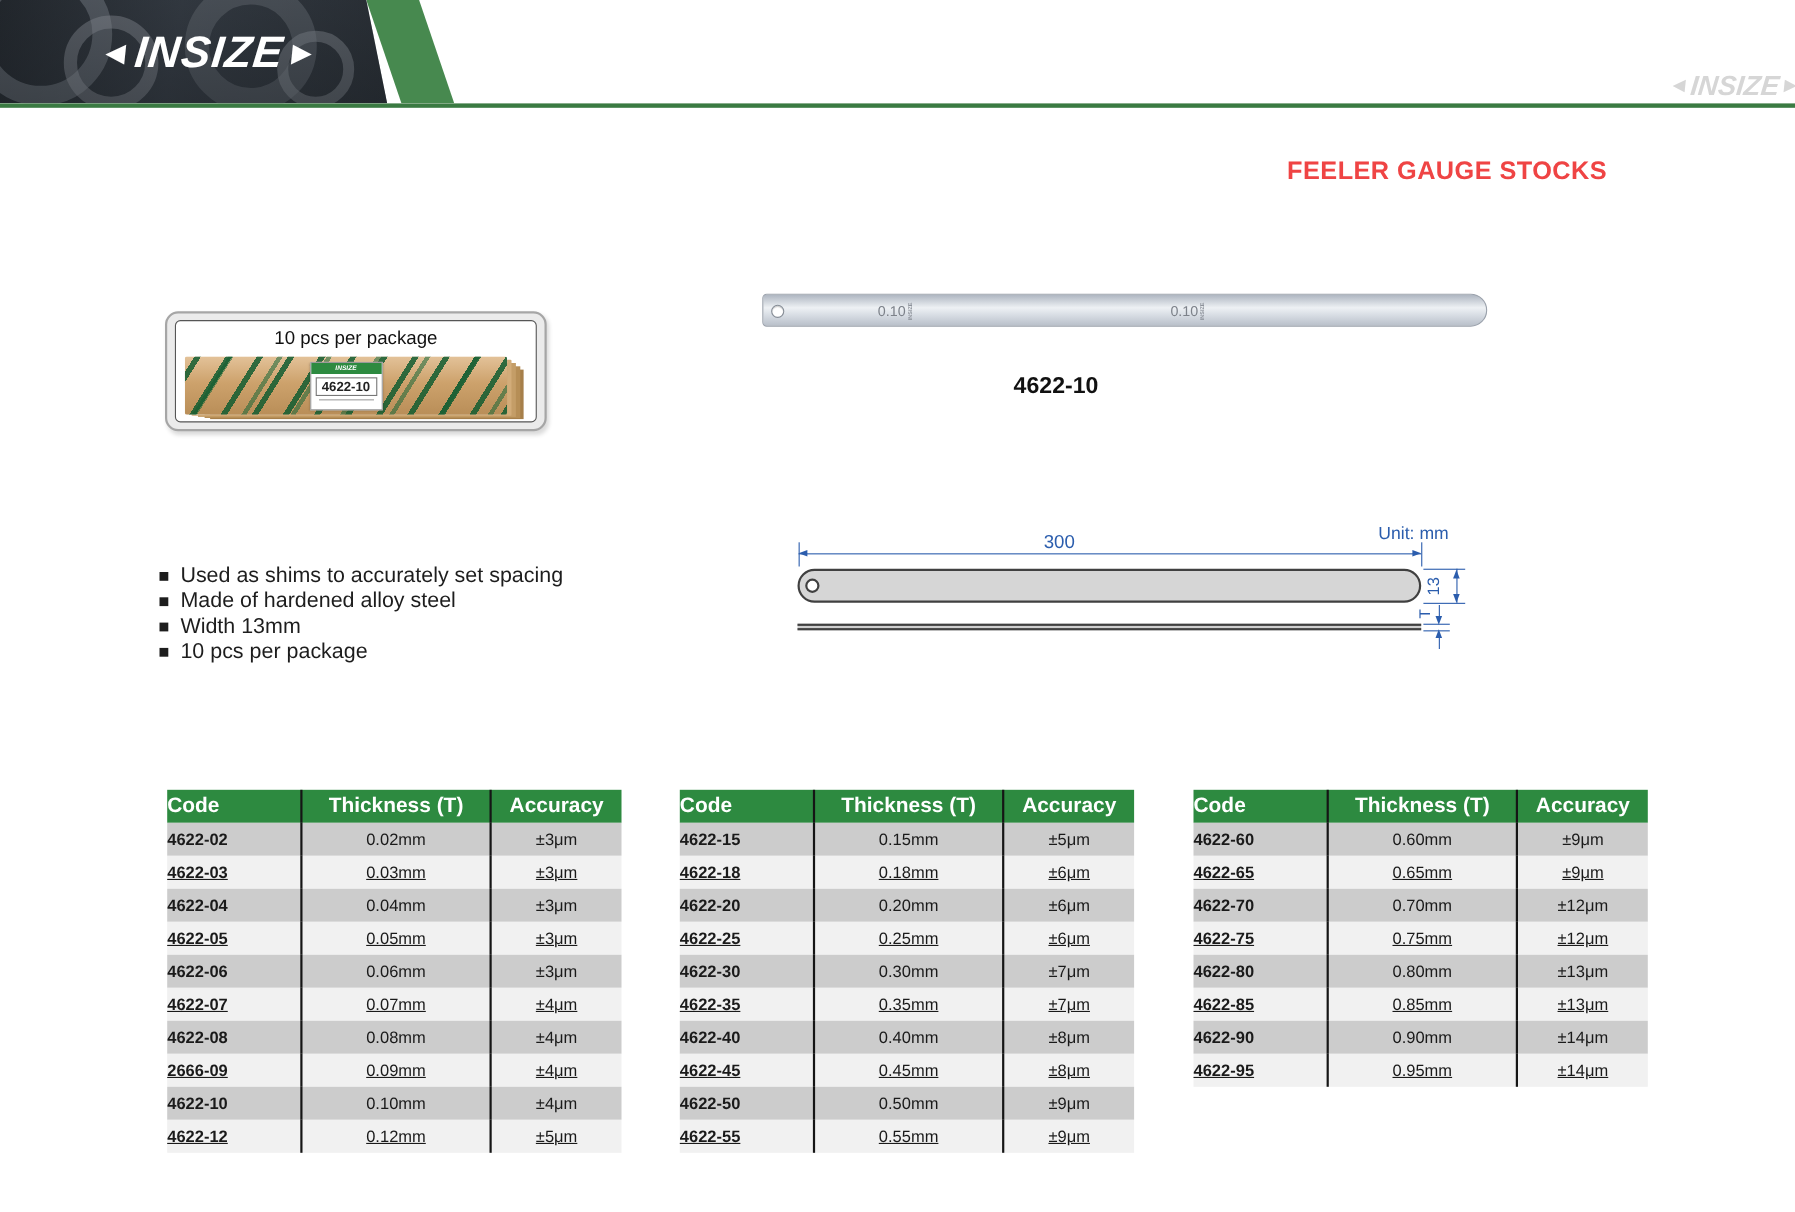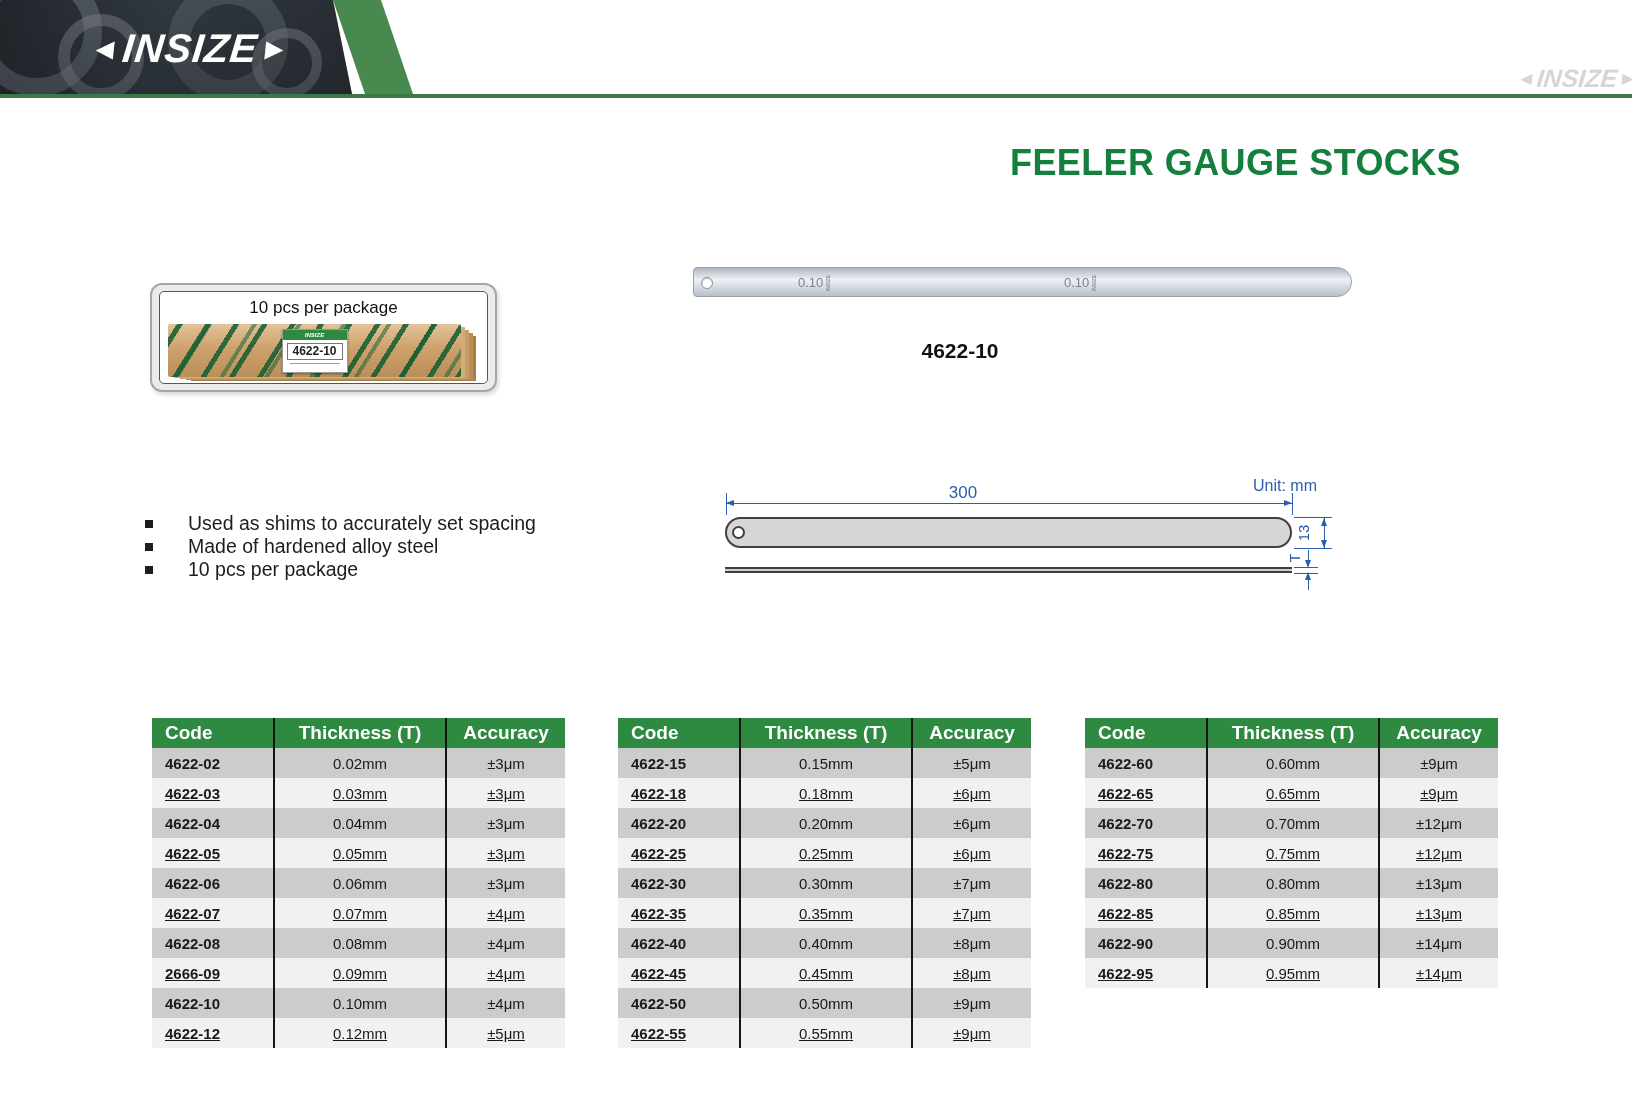--- a/index.html
+++ b/index.html
@@ -24,21 +24,21 @@
   .r3{left:168px;top:-18px;width:120px;height:120px;border:22px solid #6c737c;opacity:.6;}
   .r4{left:252px;top:28px;width:70px;height:70px;border:10px solid #9ba1a9;opacity:.5;}
   .hero .shade{position:absolute;inset:0;background:linear-gradient(180deg,rgba(20,24,28,.25),rgba(20,24,28,.45));}
   .logo{position:absolute;left:88px;top:26px;display:flex;align-items:center;color:#fff;font-weight:bold;font-style:italic;font-size:40px;letter-spacing:1px;transform:skewX(-6deg);white-space:nowrap;}
   .logo .arrow{font-style:normal;font-size:30px;line-height:1;margin:0 2px;}
   .chevron{position:absolute;left:333px;top:0;width:80px;height:94px;background:var(--chevron-green);clip-path:polygon(0 0,48px 0,80px 94px,32px 94px);}
   .green-line{position:absolute;left:0;top:94px;width:1632px;height:4px;background:var(--header-line-green);}
   .watermark{position:absolute;right:-6px;top:64px;display:flex;align-items:center;color:#d6d6d6;font-weight:bold;font-style:italic;font-size:25px;transform:skewX(-6deg);white-space:nowrap;}
   .watermark .arrow{font-style:normal;font-size:19px;margin:0 1px;}
 
-  .page-title{position:absolute;right:171px;top:142px;font-size:36px;font-weight:bold;color:#15803d;letter-spacing:.4px;}
+  .page-title{position:absolute;right:171px;top:142px;font-size:23px;font-weight:bold;color:#ef4444;letter-spacing:.4px;}
 
   
   .pkg-outer{position:absolute;left:150px;top:283px;width:347px;height:109px;background:#ebebeb;border:2px solid #a6a6a6;border-radius:12px;box-shadow:2px 3px 4px rgba(0,0,0,.15);}
   .pkg-inner{position:absolute;left:7px;top:6px;right:7px;bottom:6px;background:#fff;border:1px solid #565656;border-radius:5px;overflow:hidden;}
   .pkg-caption{position:absolute;left:0;right:0;top:6px;text-align:center;font-size:17px;color:#111;}
   .pkg-photo{position:absolute;left:8px;right:26px;top:32px;bottom:6px;background:
       repeating-linear-gradient(-58deg,rgba(17,92,48,.85) 0 5px,rgba(17,92,48,0) 5px 24px),
       repeating-linear-gradient(-58deg,rgba(17,92,48,0) 0 11px,rgba(22,102,55,.55) 11px 15px,rgba(17,92,48,0) 15px 38px),
       linear-gradient(180deg,#e3c299 0%,#cda26c 45%,#b98e58 100%);
     border-radius:2px;
@@ -81,35 +81,35 @@
   .t-ext{position:absolute;border-top:1px solid var(--dimension-blue);width:24px;}
   .t-ext1{left:1294px;top:567px;}
   .t-ext2{left:1294px;top:573px;}
   .t-arr-line{position:absolute;left:1308px;border-left:1px solid var(--dimension-blue);height:13px;}
   .t-al1{top:550px;}
   .t-al2{top:577px;}
   .dim-label-T{position:absolute;left:1286px;top:551px;width:16px;height:14px;font-size:14px;text-align:center;transform:rotate(-90deg);}
 
   
   .features{position:absolute;left:145px;top:512px;}
-  .feature{display:flex;align-items:center;height:23px;font-size:19.5px;color:#1d1d1d;gap:24px;}
+  .feature{display:flex;align-items:center;height:23px;font-size:19.5px;color:#1d1d1d;}
   .bullet{width:8px;height:8px;background:#1d1d1d;margin-right:11px;flex:0 0 auto;}
 
   
   .spec-table{position:absolute;top:718px;width:413px;}
   .tbl-1{left:152px;}
   .tbl-2{left:618px;}
   .tbl-3{left:1085px;}
   .t-header,.t-row{display:grid;grid-template-columns:121px 174px 118px;height:30px;}
   .t-header{background:var(--brand-green);color:#fff;font-weight:bold;font-size:19px;}
   .t-row{font-size:15px;color:#1a1a1a;}
   .t-row.odd{background:var(--row-dark);}
   .t-row.even{background:var(--row-light);text-decoration:underline;}
   .cell{display:flex;align-items:center;justify-content:center;}
-  .cell.c0{justify-content:flex-start;padding-left:13px;}
+  .cell.c0{justify-content:flex-start;}
   .cell.c1{border-left:2px solid #151515;border-right:2px solid #151515;}
   .cell.code{font-weight:bold;}
 </style>
 </head>
 <body>
 
 <div id="page">
 
   <div class="hero">
     <div class="ring r1"></div>
@@ -191,20 +191,24 @@
       <div class="feature">
         <span class="bullet"></span>
         <span>Used as shims to accurately set spacing</span>
       </div>
       <div class="feature">
         <span class="bullet"></span>
         <span>Made of hardened alloy steel</span>
       </div>
       <div class="feature">
         <span class="bullet"></span>
+        <span>Width 13mm</span>
+      </div>
+      <div class="feature">
+        <span class="bullet"></span>
         <span>10 pcs per package</span>
       </div>
     </div>
 
   <div class="spec-table tbl-1">
       <div class="t-header">
         <div class="cell c0">Code</div>
         <div class="cell c1">Thickness (T)</div>
         <div class="cell c2">Accuracy</div>
       </div>

